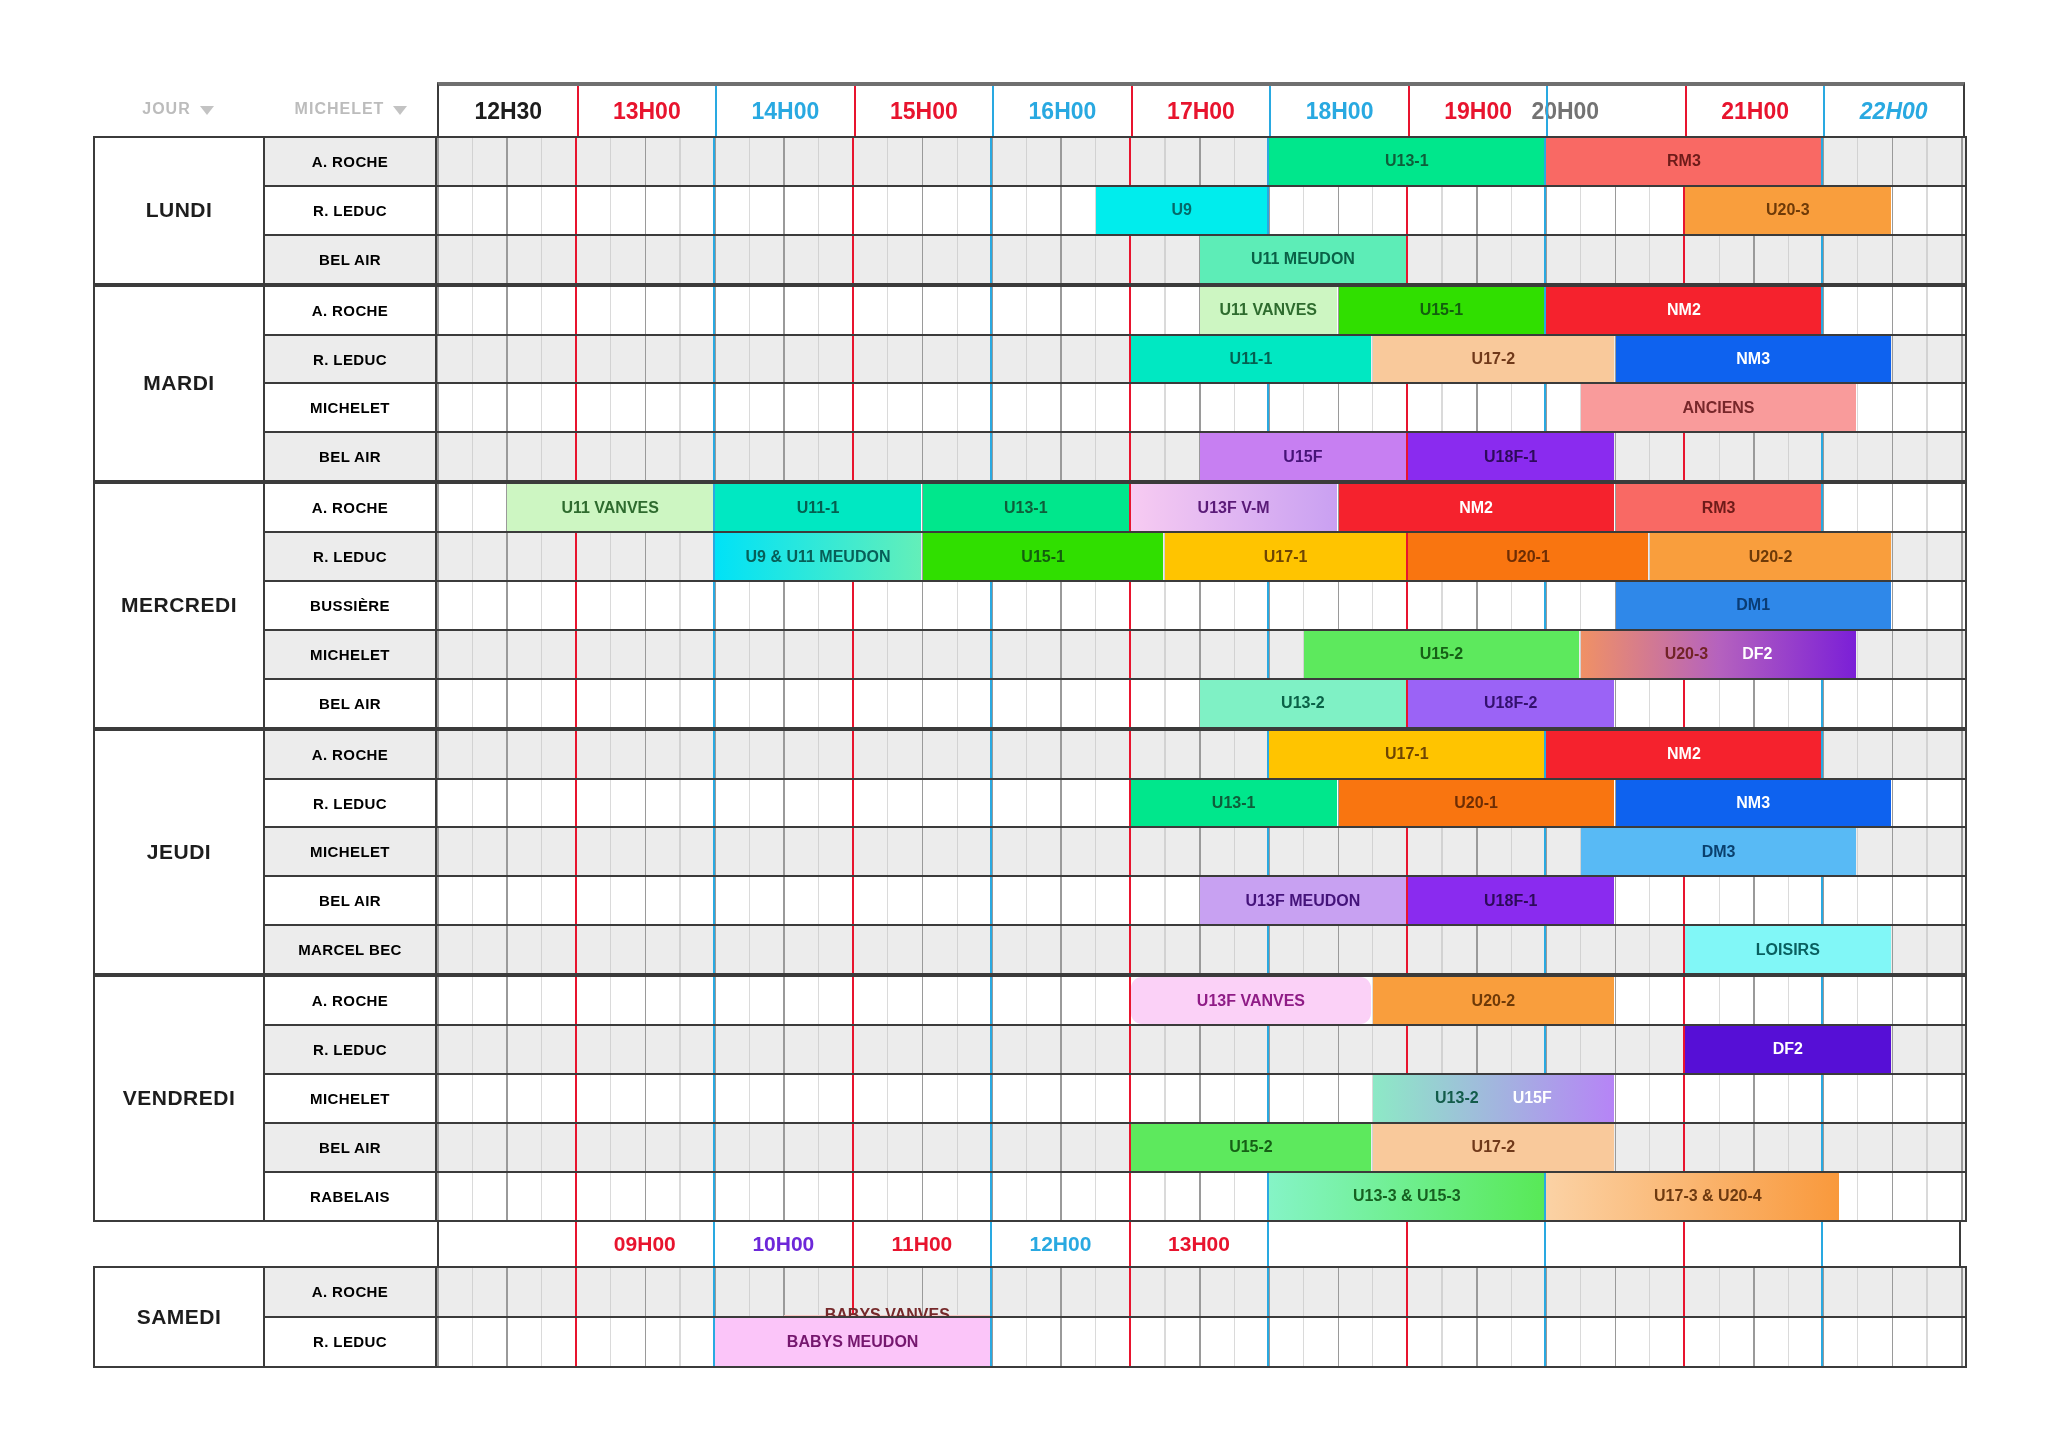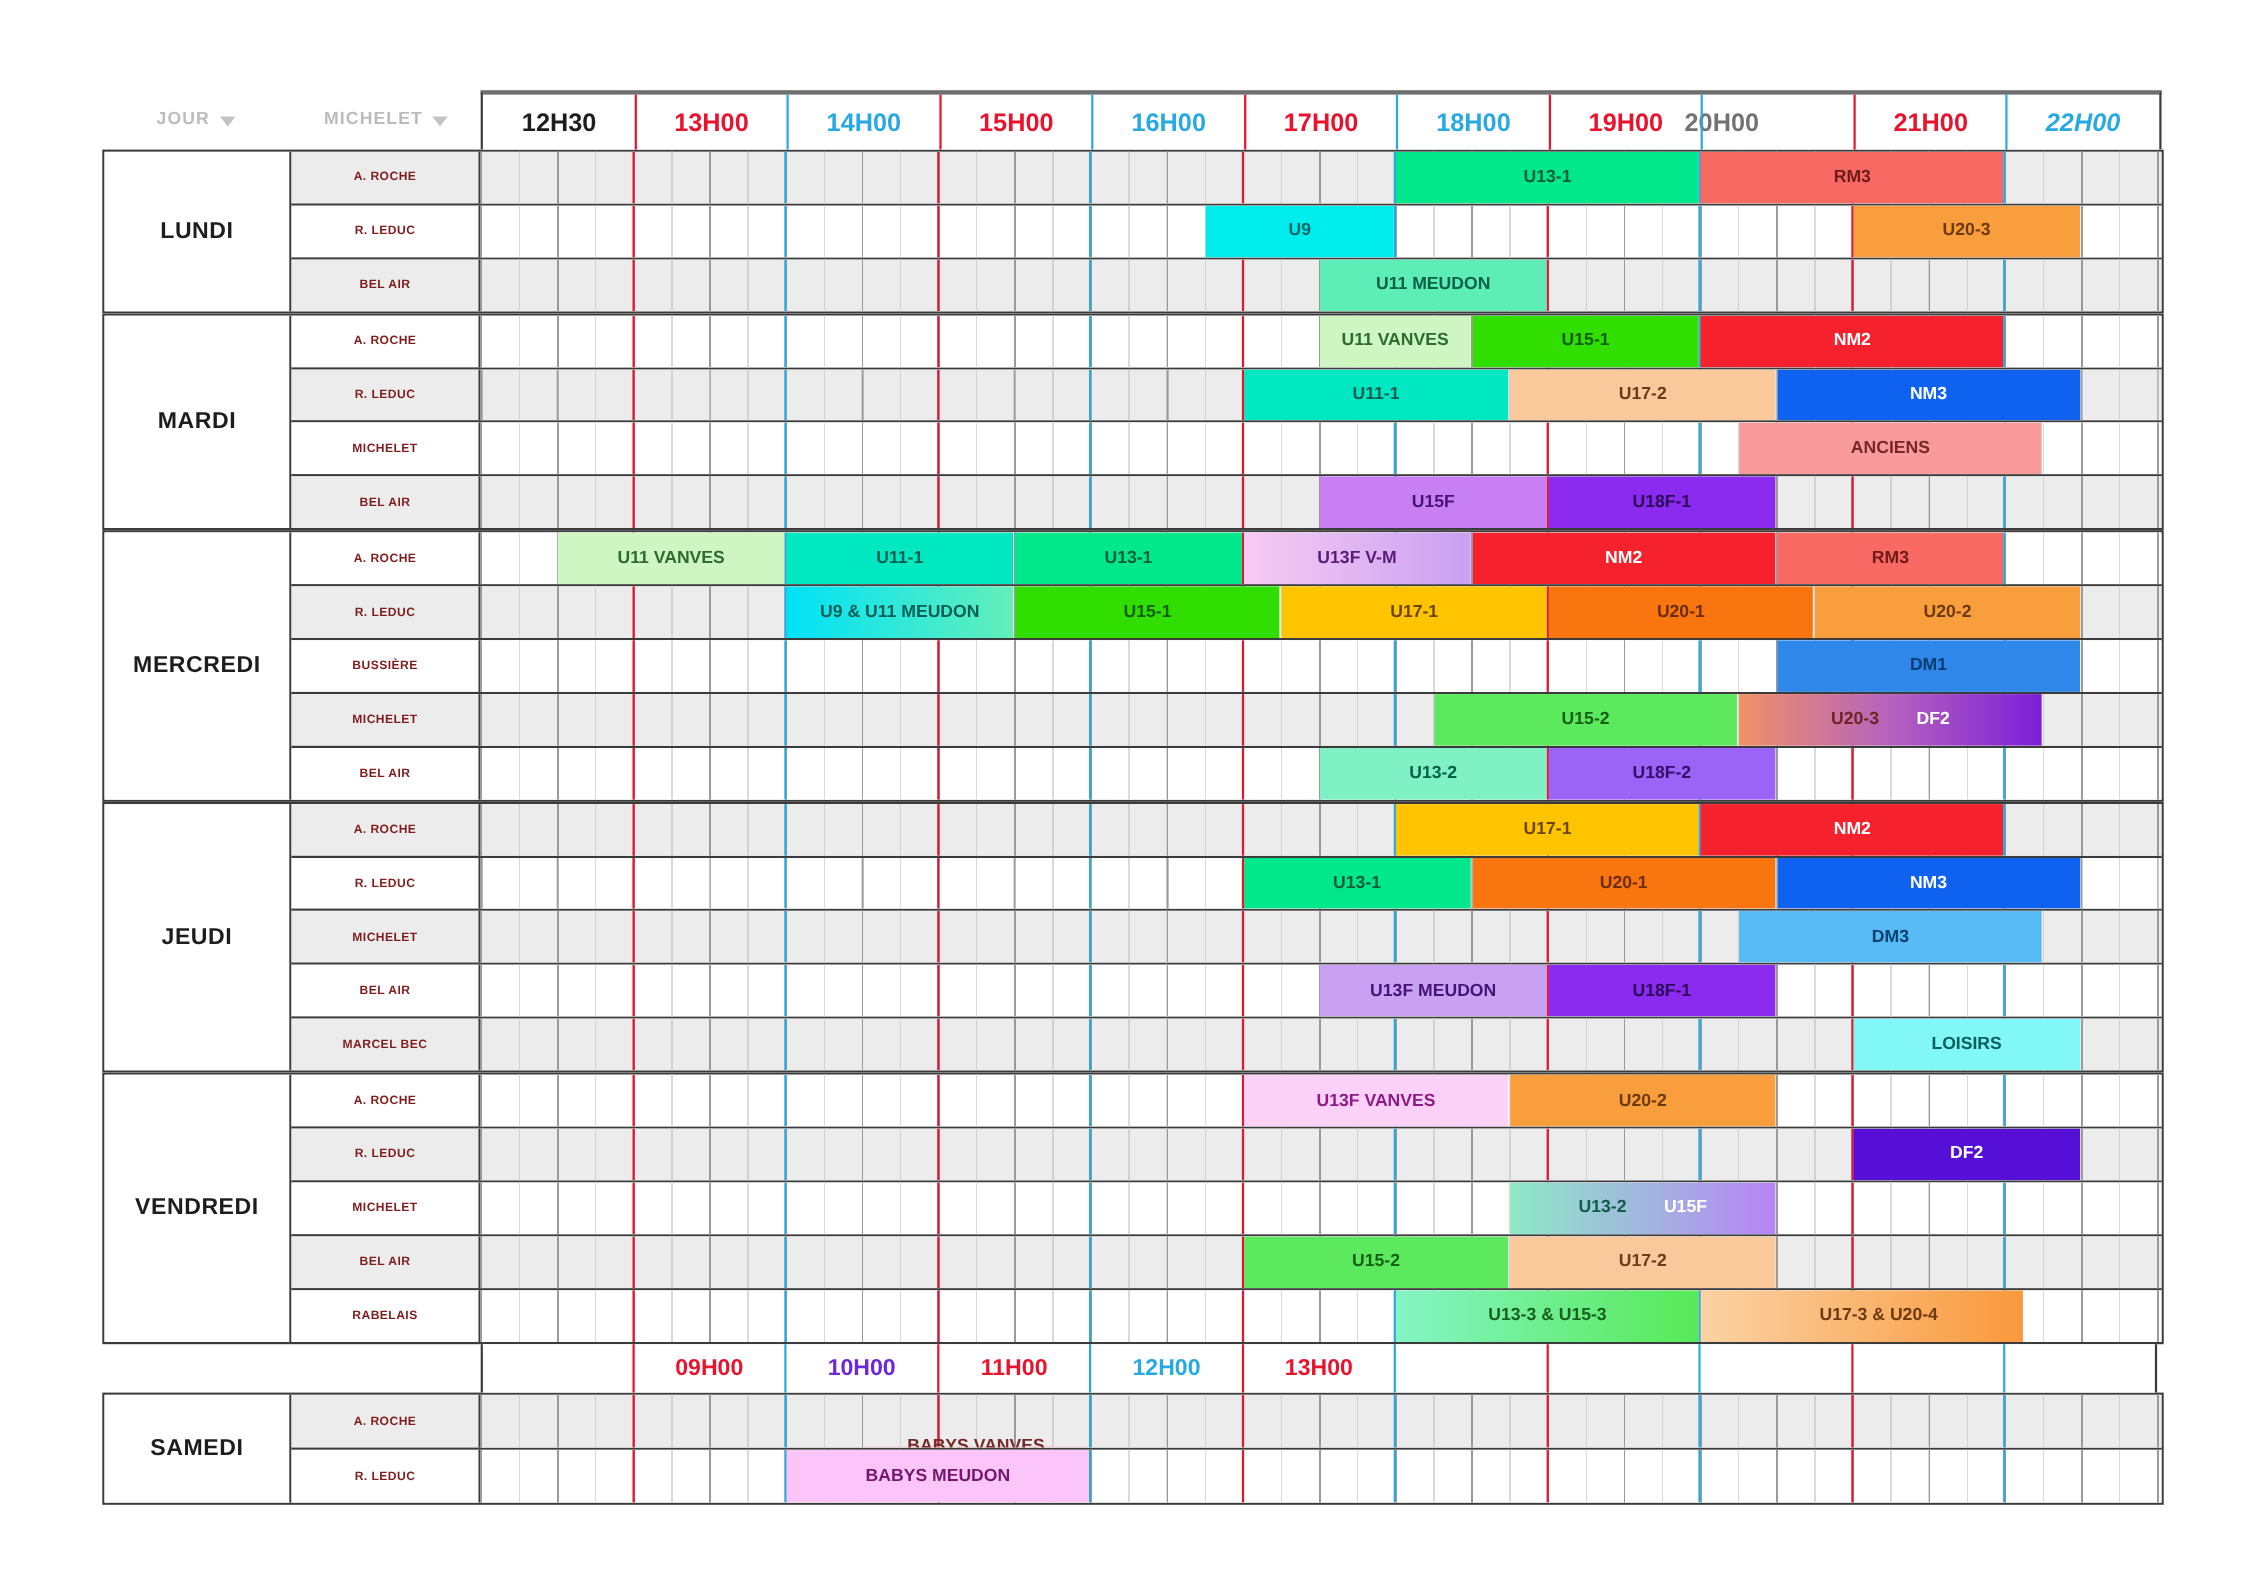--- a/index.html
+++ b/index.html
@@ -27,21 +27,21 @@
   
   .day-block{display:flex;border:2px solid #3B3B3B;background:#fff;}
   .day-block + .day-block{margin-top:0;}
   .day-cell{width:168px;border-right:2px solid #3B3B3B;display:flex;align-items:center;justify-content:center;
             font-size:21px;color:#1D1D1D;letter-spacing:0.5px;background:#fff;}
   .rows{flex:1;display:flex;flex-direction:column;}
   .g-row{display:flex;height:46.9px;}
   .g-row + .g-row{border-top:2px solid #3B3B3B;}
   .g-row.sat{height:48px;}
   .gym-cell{width:170px;border-right:2px solid #3B3B3B;display:flex;align-items:center;justify-content:center;
-            font-size:11px;color:#7f1d1d;letter-spacing:0.4px;background:#fff;}
+            font-size:15px;color:#000000;letter-spacing:0.4px;background:#fff;}
   .row-tl{flex:1;position:relative;overflow:hidden;background:#fff;
       background-image:
         repeating-linear-gradient(90deg,#9A9A9A 0 1.5px,transparent 1.5px 69.273px),
         repeating-linear-gradient(90deg,#DADADA 0 1.2px,transparent 1.2px 34.636px);}
   .g-row.gray .gym-cell,.g-row.gray .row-tl{background-color:#ECECEC;}
   .g-row.gray .row-tl{background-image:
         repeating-linear-gradient(90deg,#9A9A9A 0 1.5px,transparent 1.5px 69.273px),
         repeating-linear-gradient(90deg,#D2D2D2 0 1.2px,transparent 1.2px 34.636px);}
 
   .bar{position:absolute;top:0;bottom:0;z-index:2;display:flex;align-items:center;justify-content:center;
@@ -497,21 +497,21 @@
                 <div class="hline" style="left: 137.545px; background: rgb(232, 20, 46);"></div>
                 <div class="hline" style="left: 276.091px; background: rgb(41, 169, 225);"></div>
                 <div class="hline" style="left: 414.636px; background: rgb(232, 20, 46);"></div>
                 <div class="hline" style="left: 553.182px; background: rgb(41, 169, 225);"></div>
                 <div class="hline" style="left: 691.727px; background: rgb(232, 20, 46);"></div>
                 <div class="hline" style="left: 830.273px; background: rgb(41, 169, 225);"></div>
                 <div class="hline" style="left: 968.818px; background: rgb(232, 20, 46);"></div>
                 <div class="hline" style="left: 1107.36px; background: rgb(41, 169, 225);"></div>
                 <div class="hline" style="left: 1245.91px; background: rgb(232, 20, 46);"></div>
                 <div class="hline" style="left: 1384.45px; background: rgb(41, 169, 225);"></div>
-                <div class="bar" style="left: 693.727px; width: 240.455px; background: rgb(251, 209, 247);">
+                <div class="bar" style="left: 693.727px; width: 240.455px; background: rgb(251, 209, 247); border-radius: 11px;">
                   <span style="color: rgb(143, 28, 134);">U13F VANVES</span>
                 </div>
                 <div class="bar" style="left: 936.182px; width: 240.455px; background: rgb(249, 158, 61);">
                   <span style="color: rgb(110, 58, 8);">U20-2</span>
                 </div>
               </div>
             </div>
             <div class="g-row gray">
               <div class="gym-cell">R. LEDUC</div>
               <div class="row-tl">

